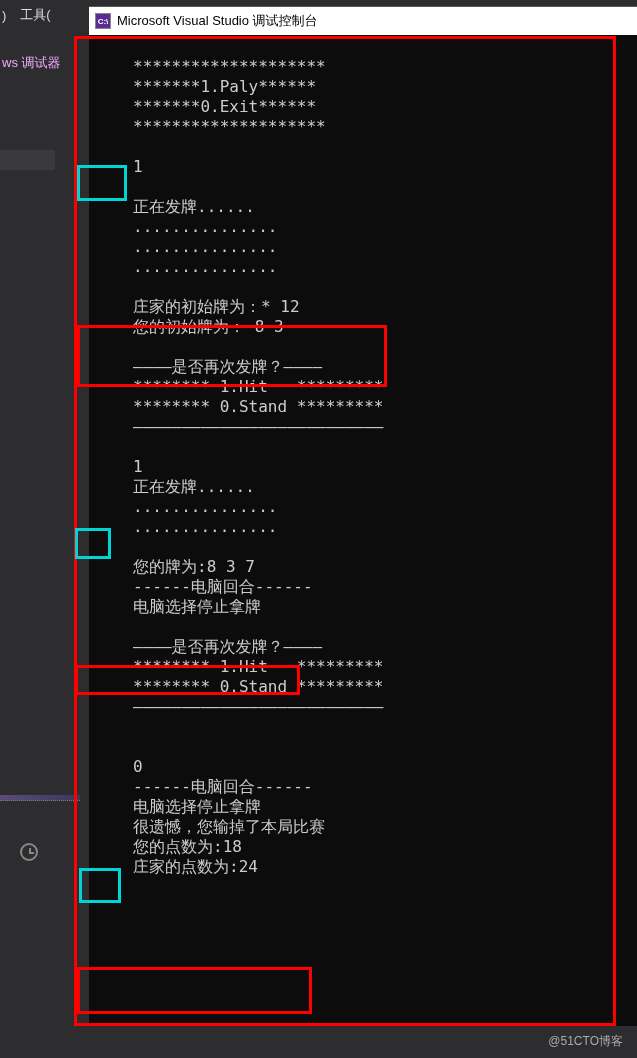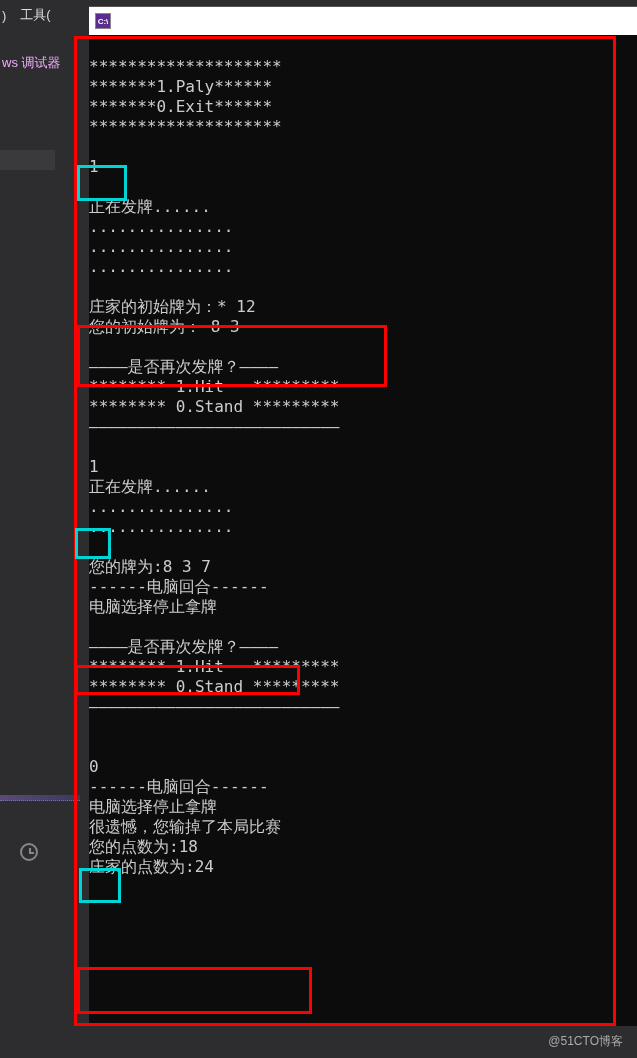--- a/index.html
+++ b/index.html
@@ -84,20 +84,21 @@
     .console-body {
       background: #0c0c0c;
       color: #cccccc;
       font-family: "SimSun", "NSimSun", monospace;
       font-size: 16px;
       line-height: 20px;
       white-space: pre;
       padding: 2px 0 0 0;
       position: relative;
       height: calc(100% - 28px);
+      margin-left: 44px;
     }
     .red-border {
       position: absolute;
       border: 3px solid #ff0000;
       pointer-events: none;
     }
     .cyan-border {
       position: absolute;
       border: 3px solid #00d4d4;
       pointer-events: none;
@@ -213,20 +214,21 @@
   <span class="menu-item">工具(</span>
 </div>
 
 <div class="sub-bar">
   <span>ws 调试器</span>
 </div>
 
 <div class="console-window">
   <div class="title-bar">
     <span class="vs-icon">C:\</span>
+    <span>Microsoft Visual Studio 调试控制台</span>
   </div>
 
   <div class="console-body">
 <span>********************</span>
 <span>*******1.Paly******</span>
 <span>*******0.Exit******</span>
 <span>********************</span>
 
 <span>1</span>
 

